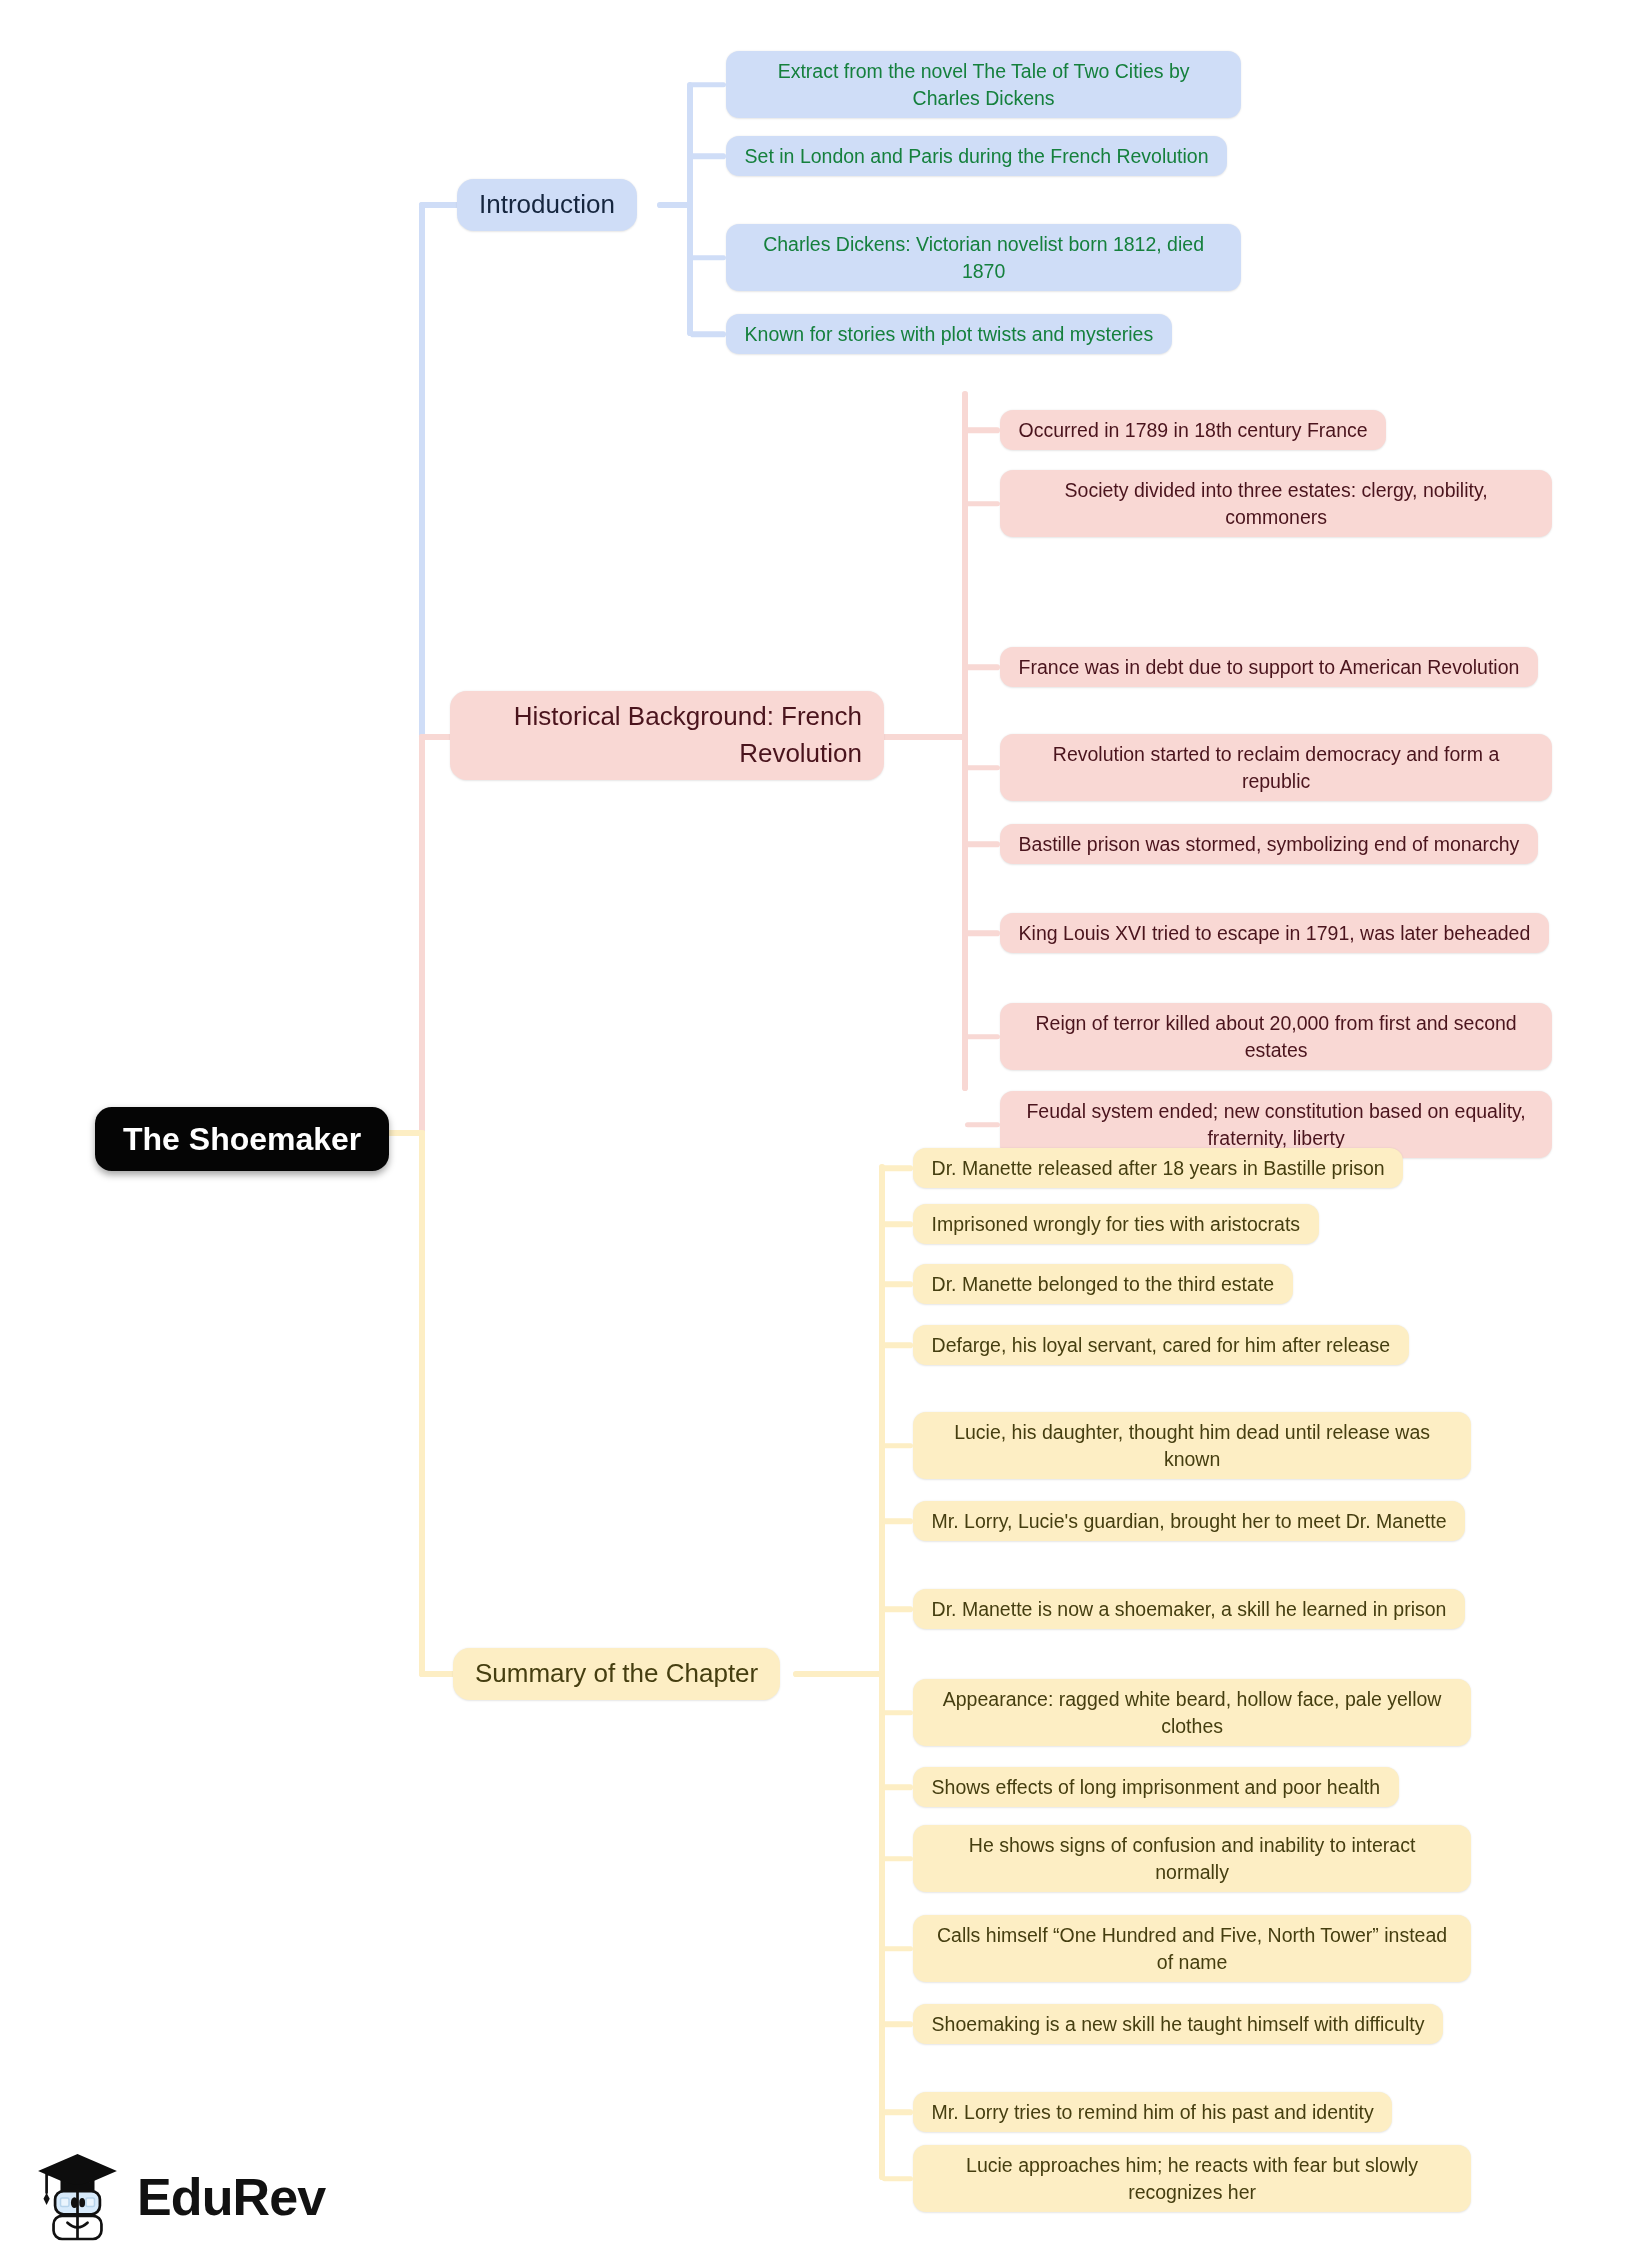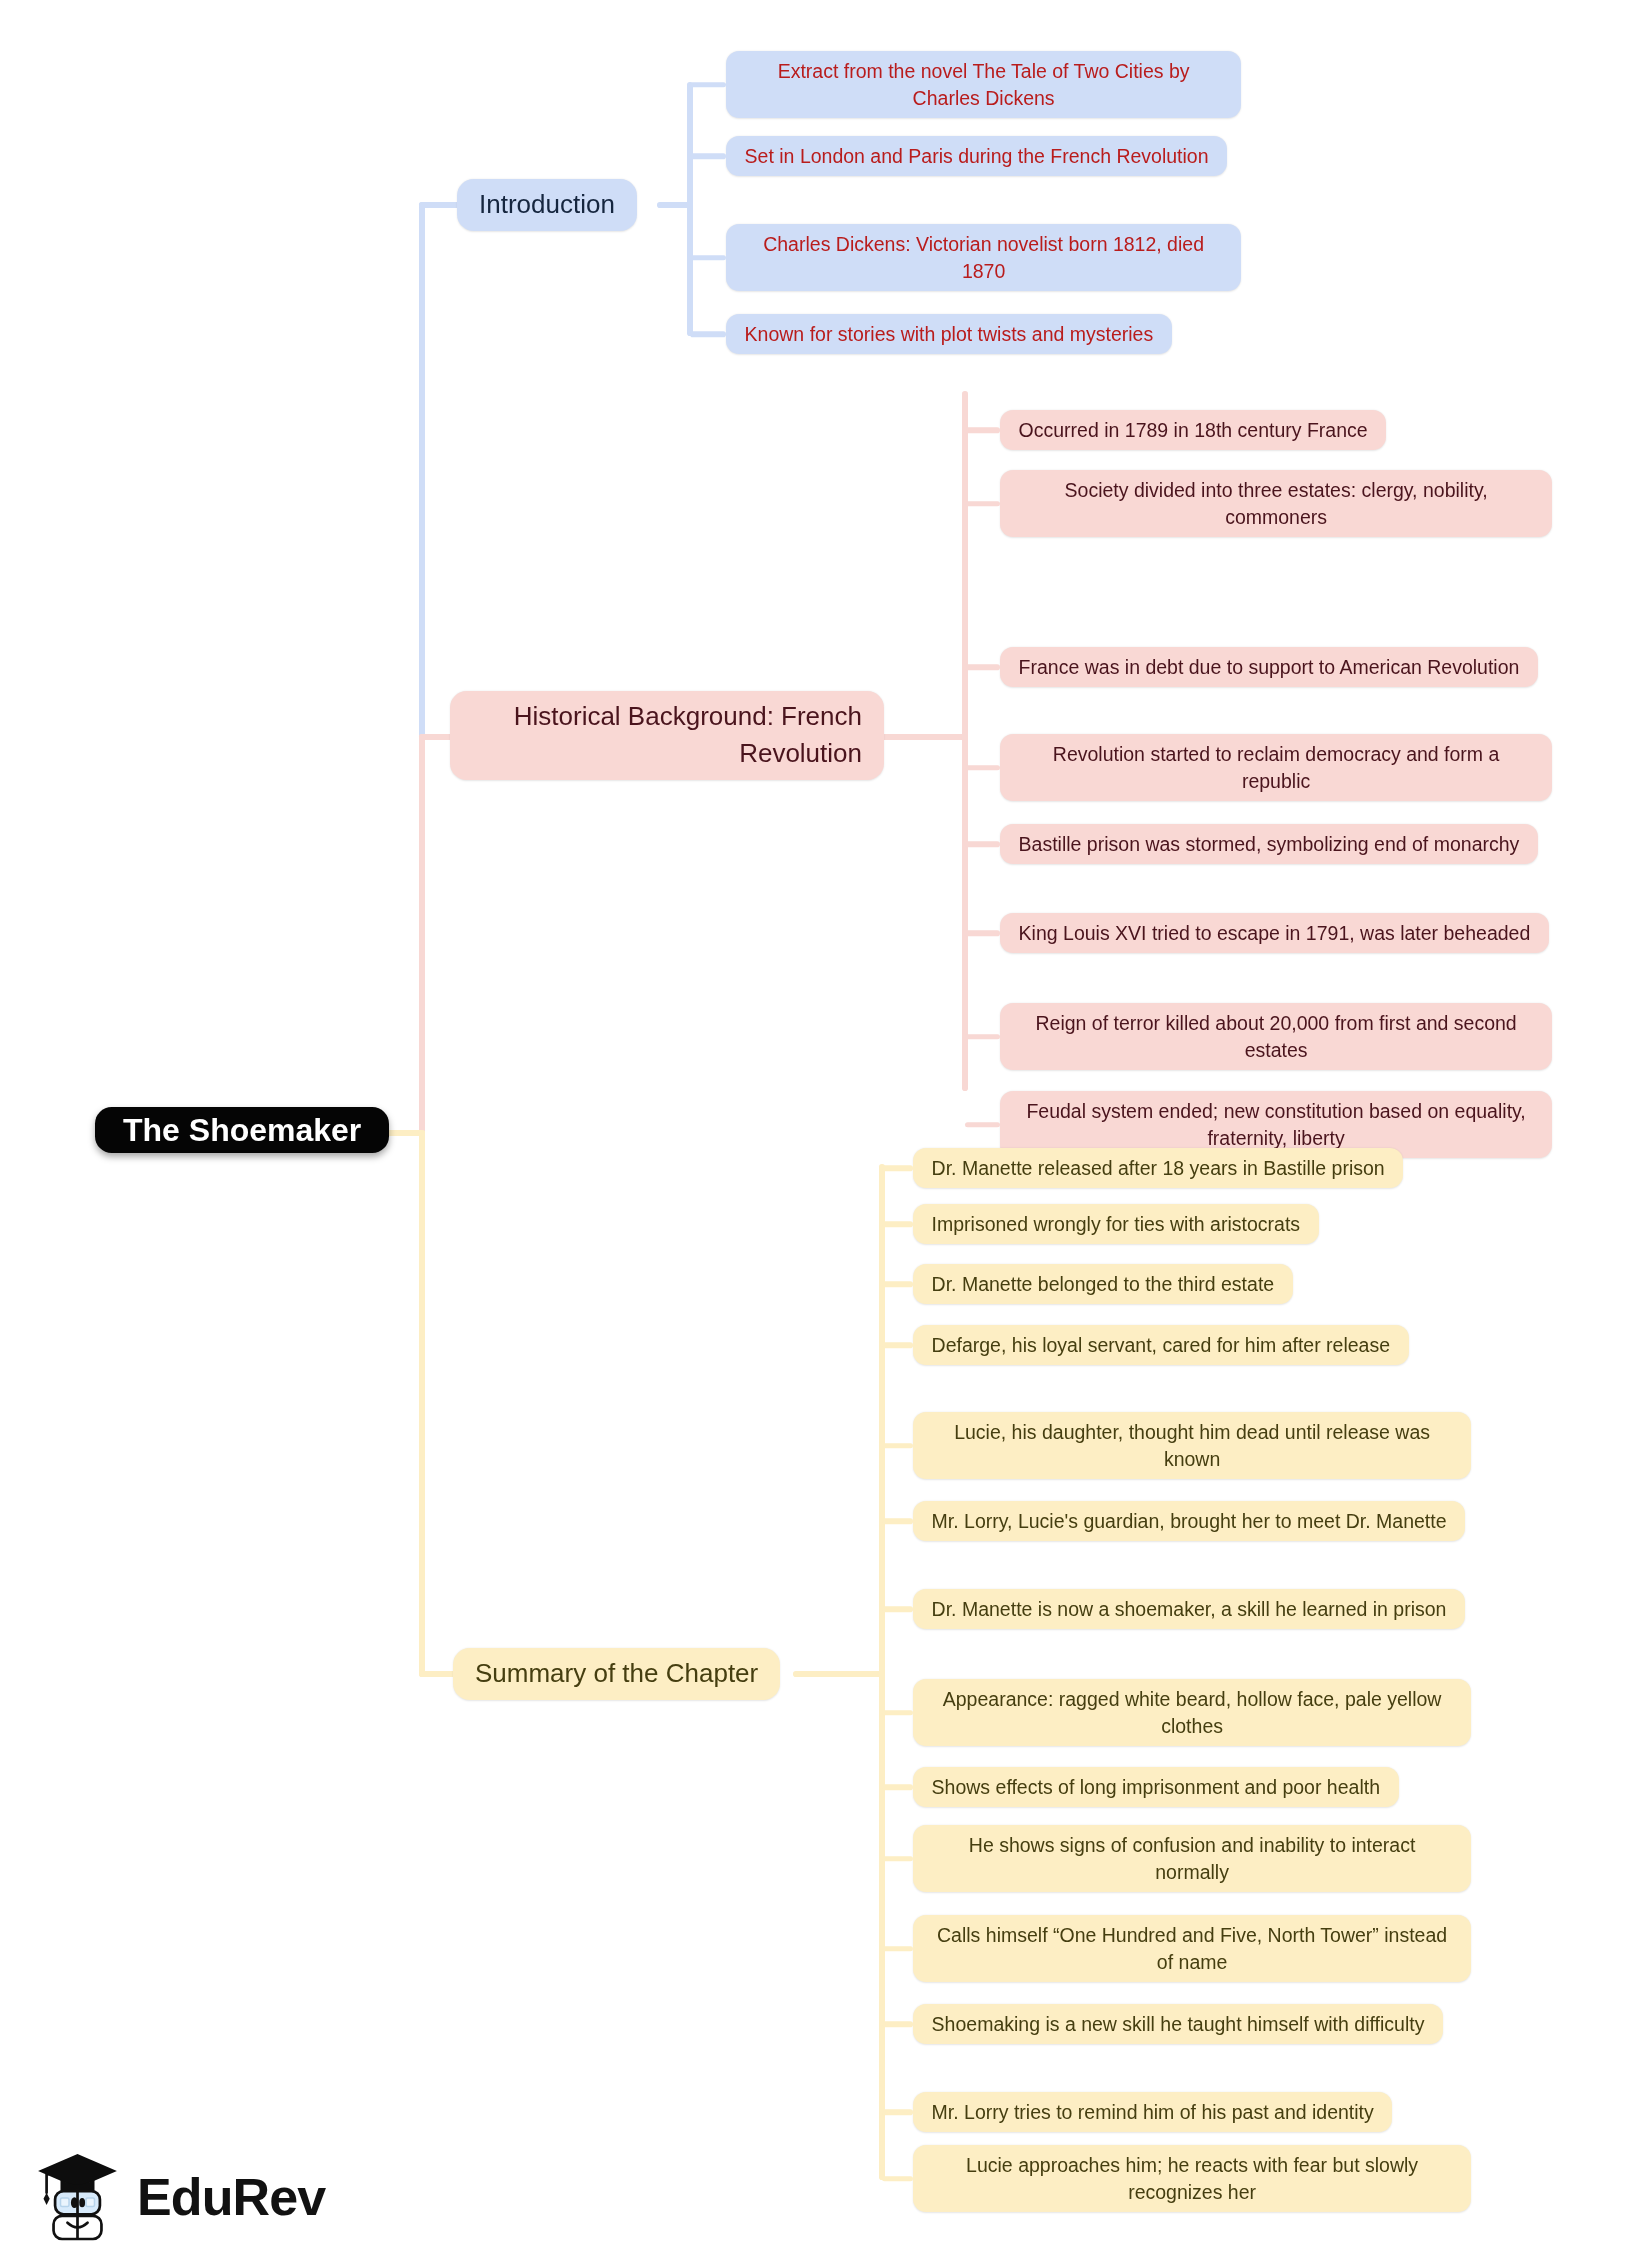--- a/index.html
+++ b/index.html
@@ -20,21 +20,21 @@
     position:absolute;
     border-radius:13px;
     text-align:center;
     box-shadow:0 0.9px 1.9px rgba(0,0,0,.10);
   }
   .leaf{
     font-size:19.5px;
     line-height:27px;
     padding:6.5px 18.6px;
   }
-  .leaf-b{left:726px;max-width:478px;background:#cfddf7;color:#b91c1c;}
+  .leaf-b{left:726px;max-width:478px;background:#cfddf7;color:#15803d;}
   .leaf-p{left:1000px;max-width:515px;background:#f9d8d4;color:#4a141d;margin-top:36px;}
   .leaf-y{left:913px;max-width:521px;background:#fdeec4;color:#453e10;}
 
   .leaf::before{
     content:"";
     position:absolute;
     top:50%;
     transform:translateY(-50%);
     height:5.6px;
     border-radius:2.8px;
@@ -55,21 +55,21 @@
   .branch-y{left:453px;top:1648px;background:#fdeec4;color:#453e10;}
 
   .root{
     left:95px;
     top:1107px;
     background:#050505;
     color:#ffffff;
     font-size:32px;
     font-weight:bold;
     line-height:34px;
-    padding:6px 28px;
+    padding:15px 28px;
     border-radius:16.7px;
     box-shadow:0 3.7px 7.4px rgba(0,0,0,.35);
   }
 
   .logo{
     position:absolute;
     left:35px;
     top:2150px;
     display:flex;
     align-items:center;

